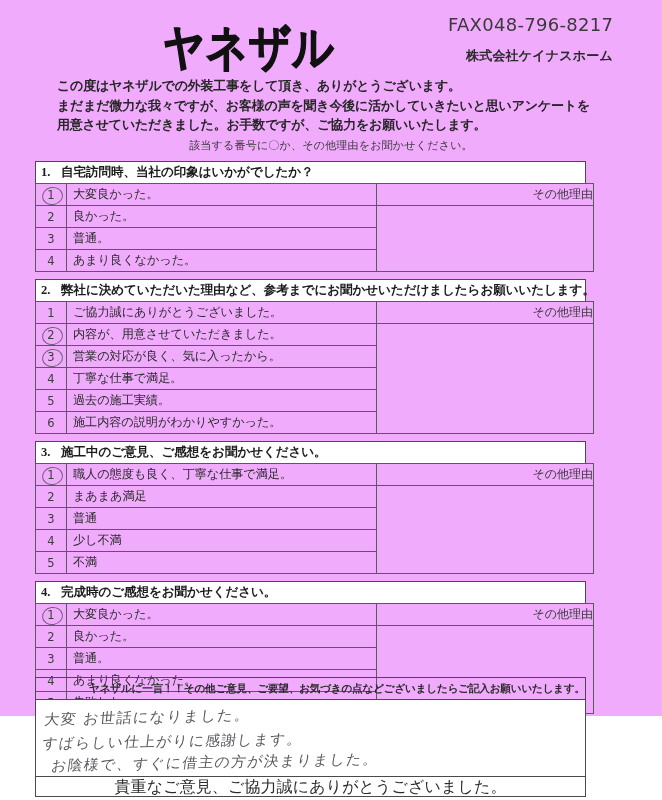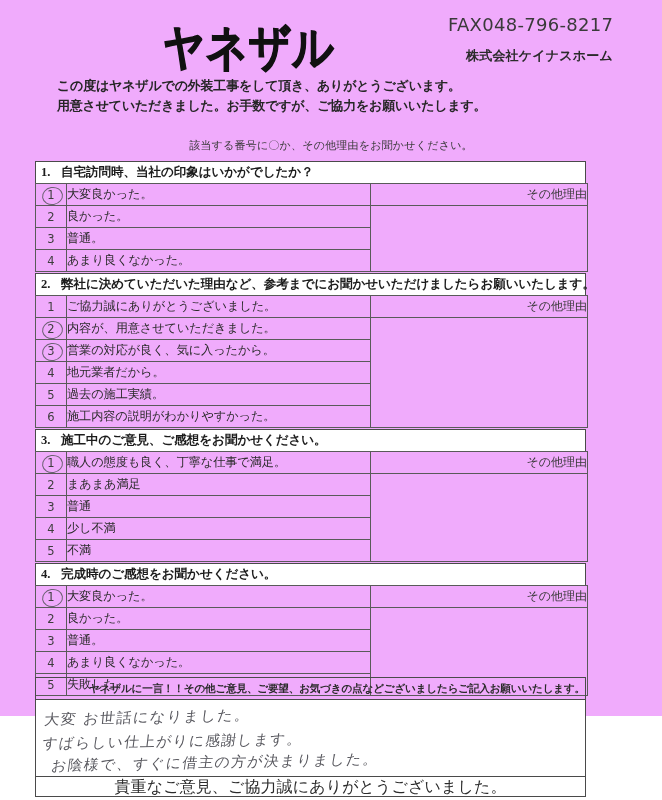--- a/index.html
+++ b/index.html
@@ -88,21 +88,21 @@
     letter-spacing: 0.2px;
   }
 
   
   .sections {
     position: absolute;
     left: 35px;
     top: 161px;
     width: 551px;
   }
-  .section { margin-bottom: 1px; }
+  .section { margin-bottom: 7px; }
 
   .sec-title {
     border: 1.4px solid #4a4a4a;
     border-bottom: none;
     height: 21px;
     line-height: 21px;
     padding-left: 5px;
     font-size: 12.6px;
     font-weight: 700;
     color: #1c1c1c;
@@ -128,21 +128,21 @@
   .tbl td.numcell {
     width: 30px;
     text-align: center;
     font-family: "DejaVu Sans", sans-serif;
     font-size: 11.5px;
     position: relative;
     color: #3d3d3d;
   }
   .tbl td.labelcell {
     width: 303px;
-    padding-left: 0;
+    padding-left: 6px;
     letter-spacing: -0.1px;
     white-space: nowrap;
   }
   .tbl td.othercell {
     width: 216px;
     text-align: right;
     font-size: 12px;
     color: #3a3a3a;
     font-family: Liberation Serif, serif;
   }
@@ -221,20 +221,21 @@
 <div class="page">
 
   <div class="header">
     <div class="logo">ヤネザル</div>
     <div class="fax">FAX048-796-8217</div>
     <div class="company">株式会社ケイナスホーム</div>
   </div>
 
   <div class="intro">
     <div>この度はヤネザルでの外装工事をして頂き、ありがとうございます。</div>
+    <div>まだまだ微力な我々ですが、お客様の声を聞き今後に活かしていきたいと思いアンケートを</div>
     <div>用意させていただきました。お手数ですが、ご協力をお願いいたします。</div>
   </div>
 
   <div class="instruction">該当する番号に〇か、その他理由をお聞かせください。</div>
 
   <div class="sections">
       <div class="section">
         <div class="sec-title"><span class="num">1.</span><span>自宅訪問時、当社の印象はいかがでしたか？</span></div>
         <table class="tbl">
           <tbody>
@@ -272,21 +273,21 @@
               <td class="numcell circled"><span class="digit">2</span></td>
               <td class="labelcell">内容が、用意させていただきました。</td>
               <td class="othercell" rowspan="5"></td>
             </tr>
             <tr>
               <td class="numcell circled"><span class="digit">3</span></td>
               <td class="labelcell">営業の対応が良く、気に入ったから。</td>
             </tr>
             <tr>
               <td class="numcell"><span class="digit">4</span></td>
-              <td class="labelcell">地元業者だから。</td>
+              <td class="labelcell">丁寧な仕事で満足。</td>
             </tr>
             <tr>
               <td class="numcell"><span class="digit">5</span></td>
               <td class="labelcell">過去の施工実績。</td>
             </tr>
             <tr>
               <td class="numcell"><span class="digit">6</span></td>
               <td class="labelcell">施工内容の説明がわかりやすかった。</td>
             </tr>
           </tbody>

